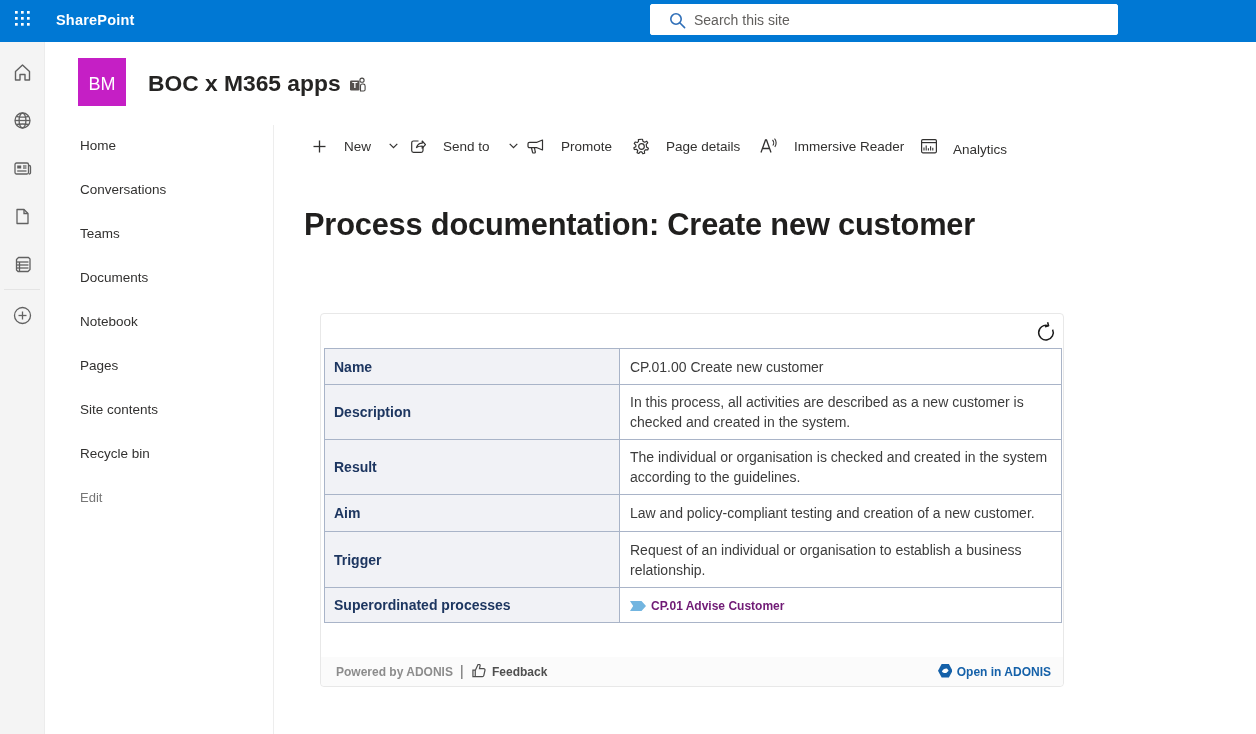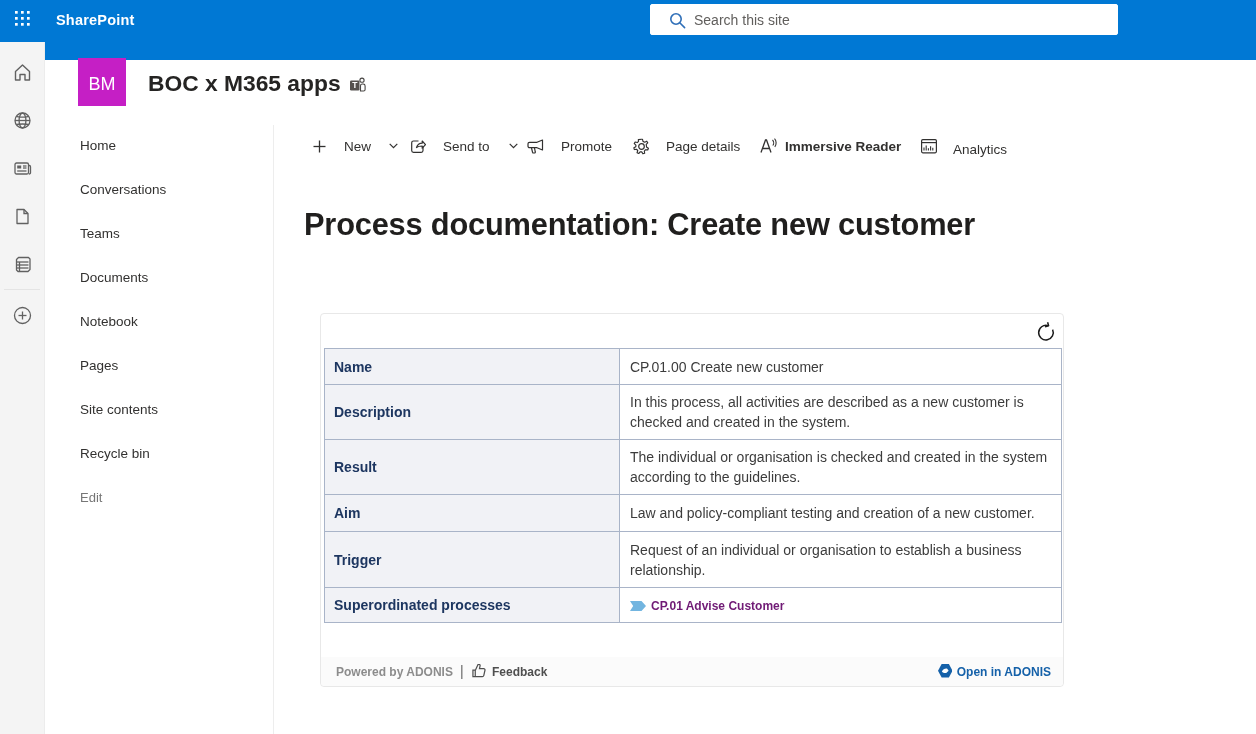--- a/index.html
+++ b/index.html
@@ -1,21 +1,21 @@
 <!DOCTYPE html>
 <html><head>
 <meta charset="utf-8">
 <style>
 * { margin:0; padding:0; box-sizing:border-box; }
 html,body { width:1256px; height:734px; overflow:hidden; background:#fff;
   font-family:"Liberation Sans", sans-serif; }
 .abs { position:absolute; }
 
 
-.topbar { position:absolute; left:0; top:0; width:1256px; height:60px; background:#0078d4; }
+.topbar { position:absolute; left:0; top:0; width:1256px; height:42px; background:#0078d4; }
 .sp-name { position:absolute; left:56px; top:0; height:42px; line-height:40px;
   color:#fff; font-size:14.5px; font-weight:bold; letter-spacing:0.2px; }
 .searchbox { position:absolute; left:650px; top:4px; width:468px; height:31px;
   background:#fff; border-radius:2px; border:1px solid #ffffff; }
 .searchbox .ph { position:absolute; left:43px; top:0; line-height:30px; font-size:14px; color:#605e5c; }
 
 
 .rail { position:absolute; left:0; top:42px; width:45px; height:692px; background:#f4f4f4; border-right:1px solid #ececec; }
 .rail svg { position:absolute; left:12px; }
 .rail .divider { position:absolute; left:4px; right:4px; top:247px; height:1px; background:#e4e4e4; }
@@ -174,21 +174,21 @@
       <circle cx="8.5" cy="8.5" r="2.8"></circle>
       <path d="M8.5 1 L9.5 1 L10 3.2 L11.8 4 L13.9 3 L14.9 4.7 L13.3 6.3 L13.6 8 L13.6 9 L15.6 10.2 L14.9 12 L12.6 11.8 L11.4 13.2 L11.7 15.4 L9.9 16 L8.7 14 L7 14 L5.6 15.7 L3.9 14.8 L4.6 12.6 L3.3 11.3 L1.1 11.6 L0.6 9.8 L2.6 8.7 L2.7 7 L1 5.5 L1.9 3.8 L4.1 4.4 L5.4 3.2 L5.2 1.4 Z" stroke-linejoin="round" transform="scale(0.97) translate(0.3,0.3)"></path>
     </svg>
     <span style="margin-left:8px;">Page details</span>
   </div>
   <div class="tb" style="left:760px;">
     <svg width="17" height="16" viewBox="0 0 17 16" fill="none" stroke="#323130" stroke-width="1.3">
       <path d="M1 14.5 L5.5 2 L6.5 2 L11 14.5 M3 10.5 L9 10.5"></path>
       <path d="M12.5 2 C14 3.5 14 6 12.8 7.5 M14.5 0.7 C16.6 2.8 16.6 6.6 14.8 8.8" stroke-width="1.1"></path>
     </svg>
-    <span style="font-weight:bold;">Immersive Reader</span>
+    <span style="margin-left:9px;">Immersive Reader</span>
   </div>
   <div class="tb" style="left:921px;">
     <svg width="16" height="15" viewBox="0 0 16 15" fill="none" stroke="#323130" stroke-width="1.2">
       <rect x="0.6" y="0.6" width="14.8" height="13.2" rx="1.2"></rect>
       <line x1="0.6" y1="3.6" x2="15.4" y2="3.6"></line>
       <g stroke-width="1.1">
         <line x1="3" y1="11.5" x2="3" y2="8.5"></line>
           <line x1="5.2" y1="11.5" x2="5.2" y2="6.5"></line>
           <line x1="7.4" y1="11.5" x2="7.4" y2="9.2"></line>
           <line x1="9.6" y1="11.5" x2="9.6" y2="7.2"></line>

